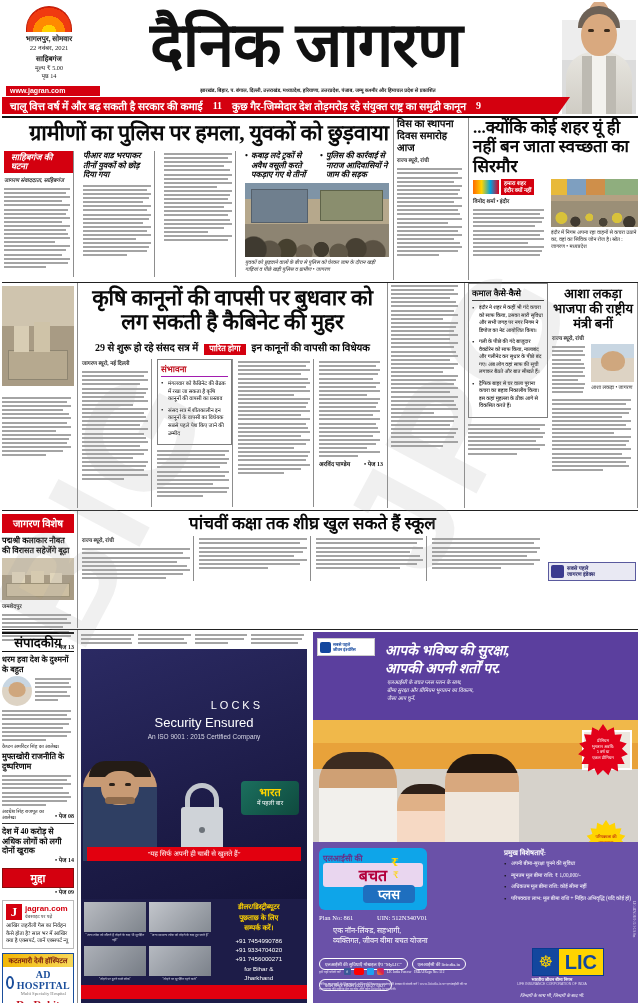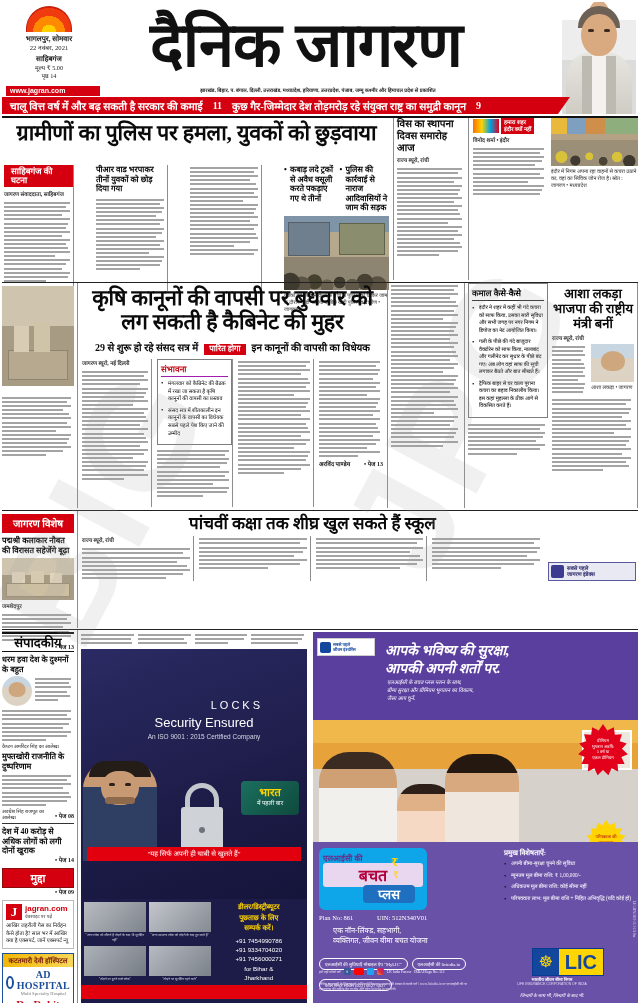--- a/index.html
+++ b/index.html
@@ -241,22 +241,22 @@
   <div class="ticker">
     <span class="t">चालू वित्त वर्ष में और बढ़ सकती है सरकार की कमाई</span>
     <span class="n">11</span>
     <span class="t">कुछ गैर-जिम्मेदार देश तोड़मरोड़ रहे संयुक्त राष्ट्र का समुद्री कानून</span>
     <span class="n">9</span>
   </div>
 
   <div style="position:relative; display:flex; height:164px; border-top:2px solid #111; margin:0 2px;">
 
     <div style="width:392px; padding:3px 4px 0 2px; border-right:1px solid #8d8d8d;">
-      <div class="hl-xl" style="text-align:center; margin-bottom:20px;">ग्रामीणों का पुलिस पर हमला, युवकों को छुड़वाया</div>
-      <div style="display:flex; gap:22px; height:126px;">
+      <div class="hl-xl" style="text-align:right; margin-bottom:6px;">ग्रामीणों का पुलिस पर हमला, युवकों को छुड़वाया</div>
+      <div style="display:flex; gap:9px; height:126px;font-style:italic;">
 
         <div style="width:70px;" class="vr">
           <div class="badge-red" style="margin-bottom:3px;">साहिबगंज की घटना</div>
           <div class="byline">जागरण संवाददाता, साहिबगंज</div>
           <div class="body-col" style="padding-left:0;">
             <div class="ln s1"></div>
               <div class="ln s2"></div>
               <div class="ln s1"></div>
               <div class="ln s3"></div>
             <div class="ln s1"></div>
@@ -385,20 +385,21 @@
           <div class="ln s1"></div>
             <div class="ln s3"></div>
             <div class="ln s5"></div>
             <div class="ln s1"></div>
           <div class="ln s2"></div>
             <div class="ln s6"></div>
         </div>
       </div>
 
       <div style="flex:1; padding-left:4px;">
+        <div class="hl-lg" style="margin-bottom:3px;">...क्योंकि कोई शहर यूं ही नहीं बन जाता स्वच्छता का सिरमौर</div>
         <div style="display:flex; gap:4px;">
           <div style="width:74px;">
             <div class="campaign-badge" style="margin-bottom:2px;">
               <div class="cb-l"></div>
               <div class="cb-r">
                 <div>हमारा शहर</div>
                 <div>इंदौर क्यों नहीं</div>
               </div>
             </div>
             <div class="byline">विनोद शर्मा • इंदौर</div>

